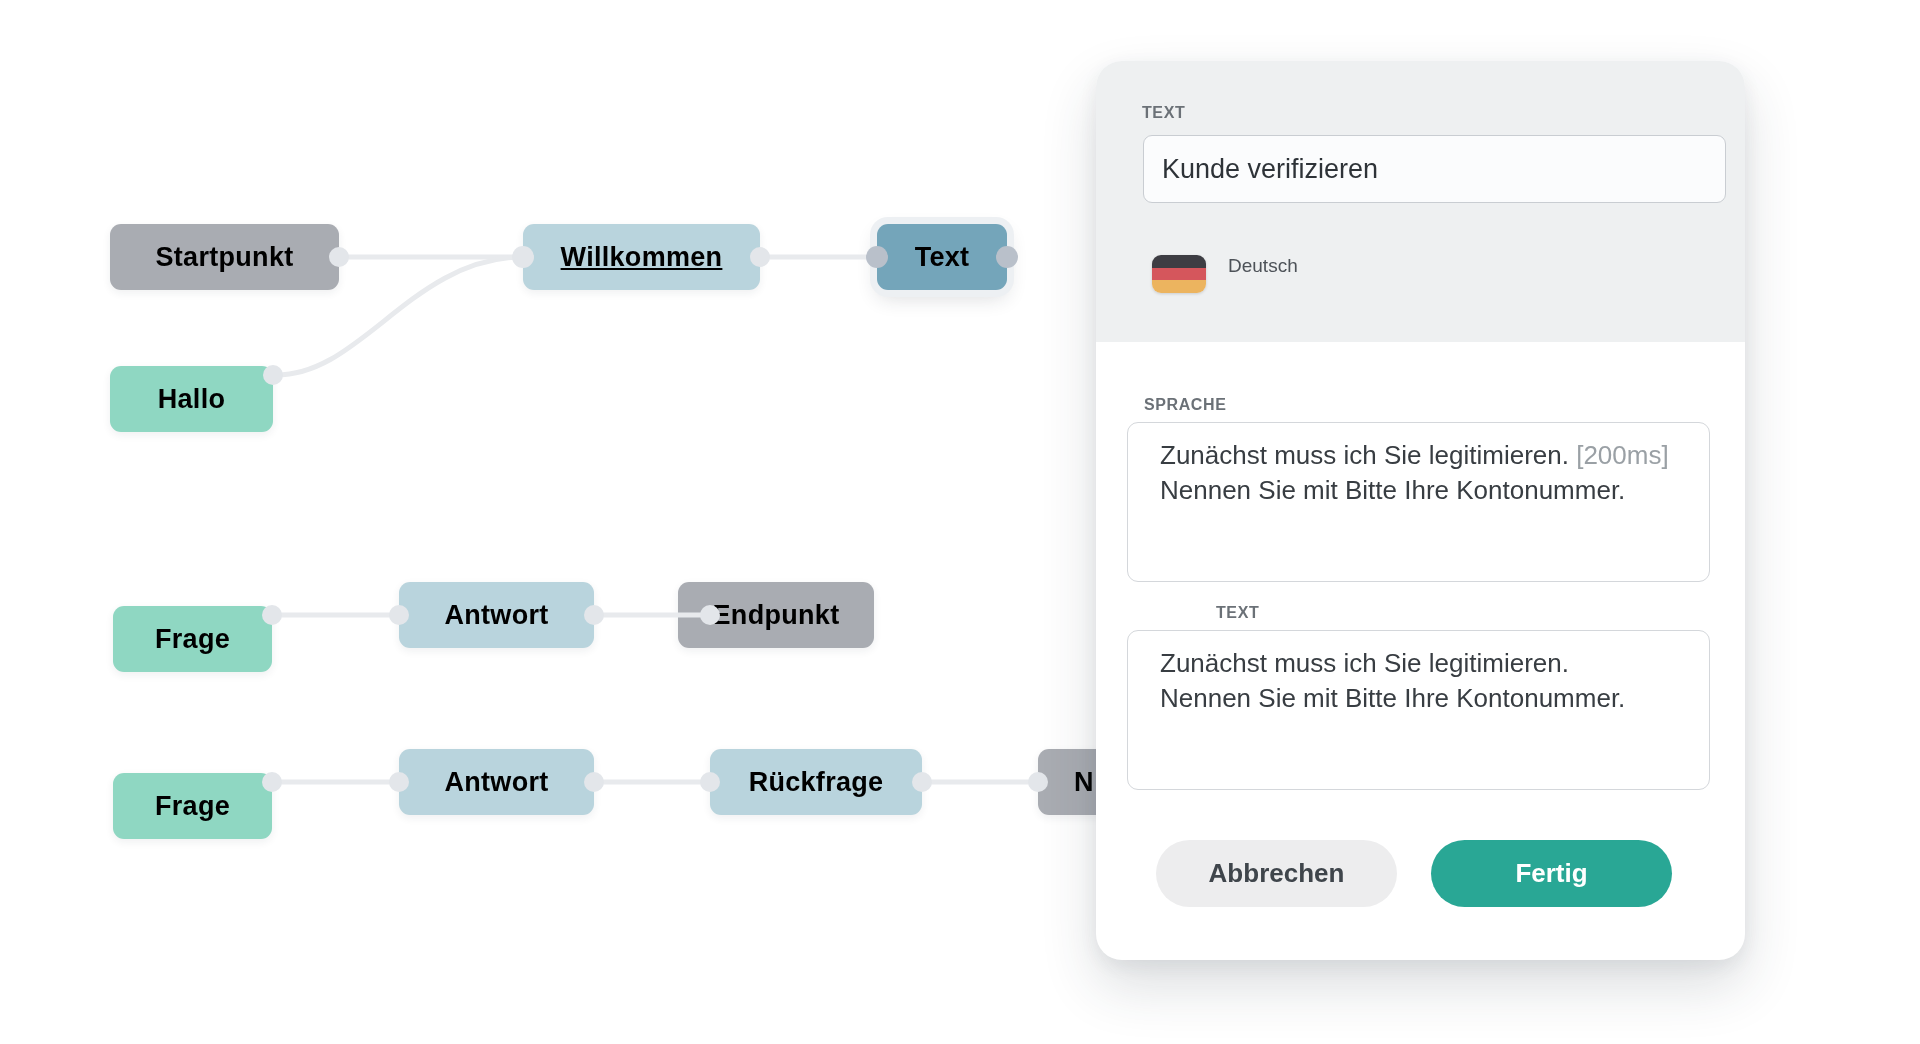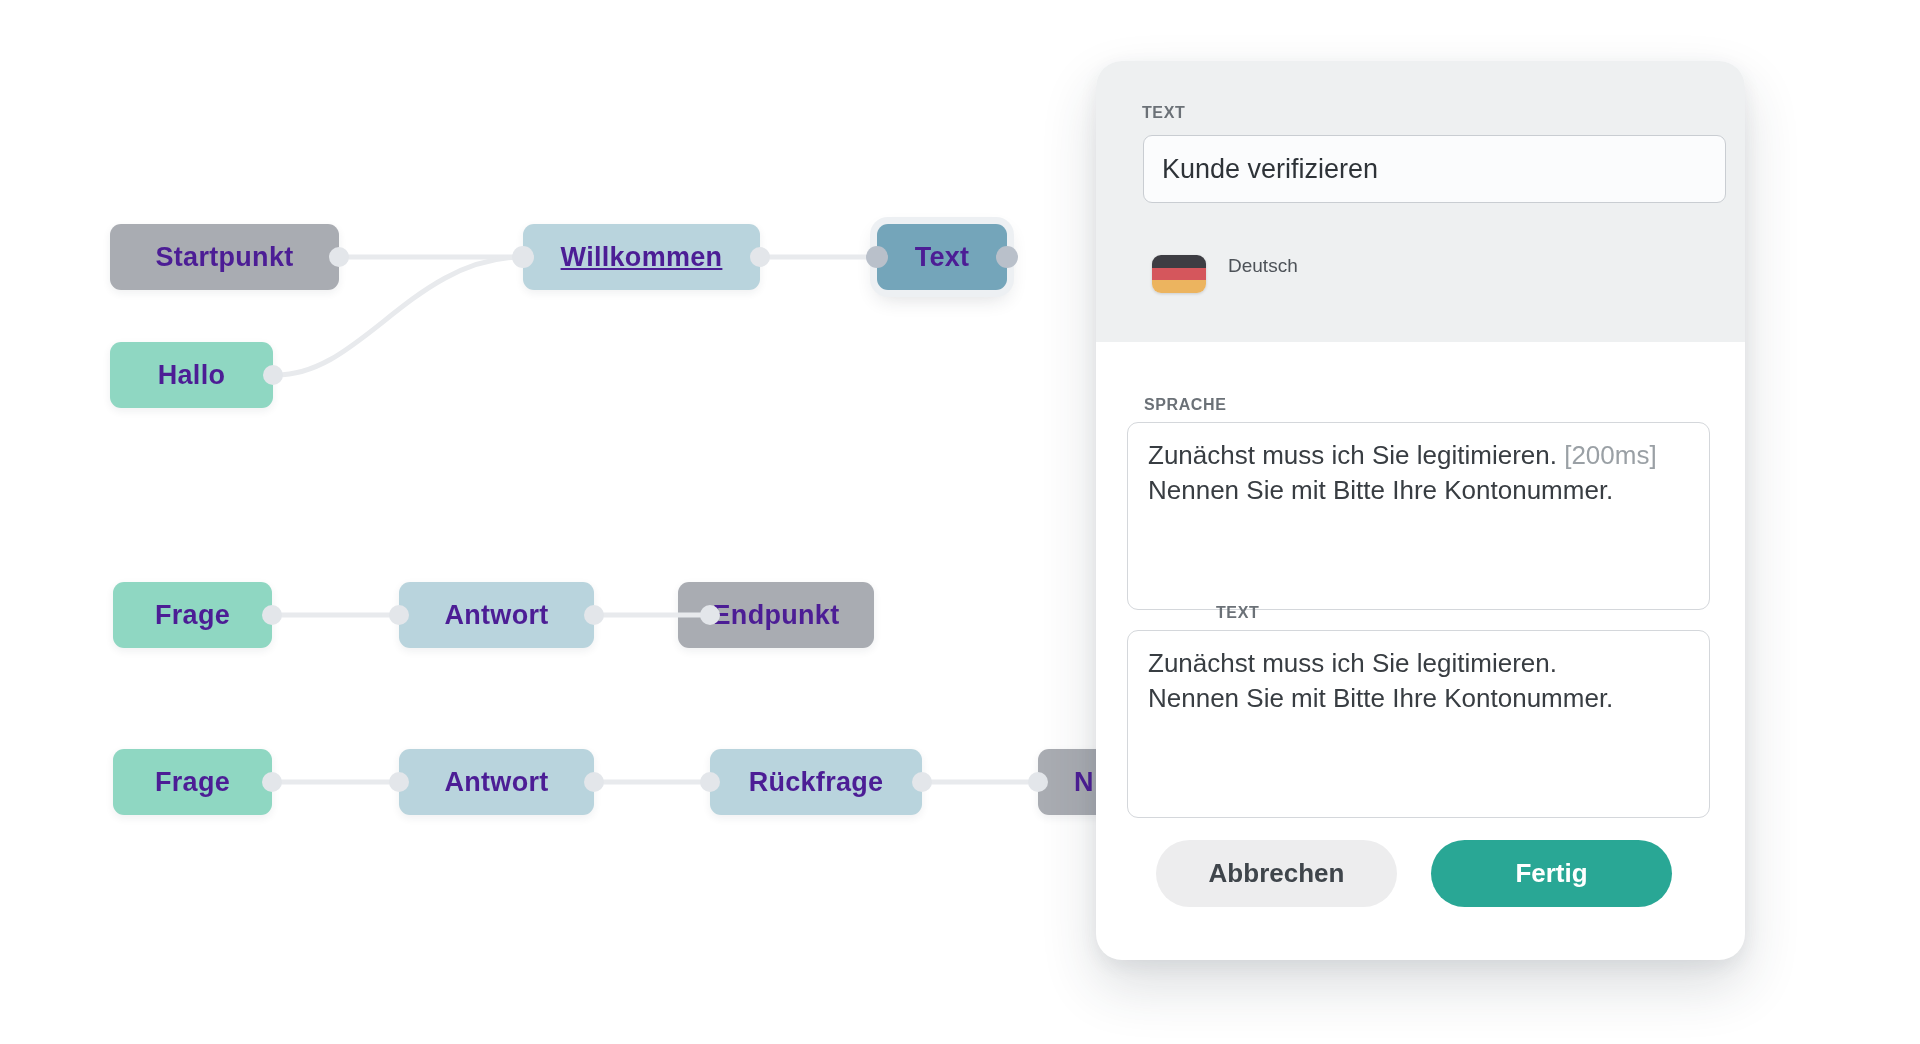--- a/index.html
+++ b/index.html
@@ -2,26 +2,26 @@
 <html><head>
 <meta charset="utf-8">
 <style>
   * { margin:0; padding:0; box-sizing:border-box; }
   html,body { width:1920px; height:1044px; background:#ffffff; overflow:hidden;
               font-family:"Liberation Sans", sans-serif; }
   .canvas { position:relative; width:1920px; height:1044px; background:#ffffff; }
 
   
   .node { position:absolute; height:66px; border-radius:11px; display:flex;
-          align-items:center; justify-content:center; color:#4c1d95;
+          align-items:center; justify-content:center; color:#000000;
           font-size:27px; font-weight:bold; letter-spacing:.3px; z-index:1;
           box-shadow:0 3px 9px rgba(30,40,50,.07); }
   .node.gray { background:#a9acb2; }
   .node.blue { background:#b9d4dd; }
-  .node.mint { background:#8fd7c2; }
+  .node.mint { background:#8fd7c2;margin-top:24px; }
   .node.teal-selected { background:#74a5ba;
           box-shadow:0 0 0 7px #edf0f3, 0 8px 20px rgba(30,40,50,.16); }
   .node.clipped { justify-content:flex-start; padding-left:36px; }
 
   .edges-layer { position:absolute; left:0; top:0; width:1920px; height:1044px;
                  z-index:2; pointer-events:none; }
 
   
   .panel { position:absolute; left:1096px; top:61px; width:649px; height:899px;
            background:#ffffff; border-radius:26px; z-index:10;
@@ -38,24 +38,24 @@
   .lang-row { position:absolute; left:56px; top:194px; display:flex;
               align-items:flex-start; gap:22px; cursor:pointer; }
   .flag-de { width:54px; height:38px; border-radius:9px;
              background:linear-gradient(to bottom, #3d3d43 0 33%, #d5565c 33% 66%, #ecb45f 66% 100%);
              box-shadow:0 1px 3px rgba(0,0,0,.15); }
   .lang-name { font-size:19px; color:#4d5258; }
 
   .panel-body { position:relative; height:618px; }
   .sprache-label { position:absolute; left:48px; top:54px; }
   .text2-label   { position:absolute; left:120px; top:262px; }
-  .box { position:absolute; left:31px; width:583px; height:188px;
+  .box { position:absolute; left:31px; width:583px; height:160px;
          border:1.5px solid #d4d7db; border-radius:11px; background:#ffffff;
          font-family:"Liberation Sans",sans-serif; font-size:26px; line-height:35px;
-         color:#383d42; padding:15px 20px; }
+         color:#383d42; padding:15px 32px; }
   .box1 { top:80px; }
   .box2 { top:288px; resize:none; outline:none; }
   .pause-token { color:#9aa0a5; }
 
   .btn-row { position:absolute; left:60px; top:498px; display:flex; gap:34px; }
   .btn { width:241px; height:67px; border:none; border-radius:34px;
          font-family:"Liberation Sans",sans-serif; font-size:26px; font-weight:bold;
          display:flex; align-items:center; justify-content:center; cursor:pointer; }
   .btn-primary { background:#29a795; color:#ffffff; }
   .btn-secondary { background:#ededee; color:#3f454b; }

